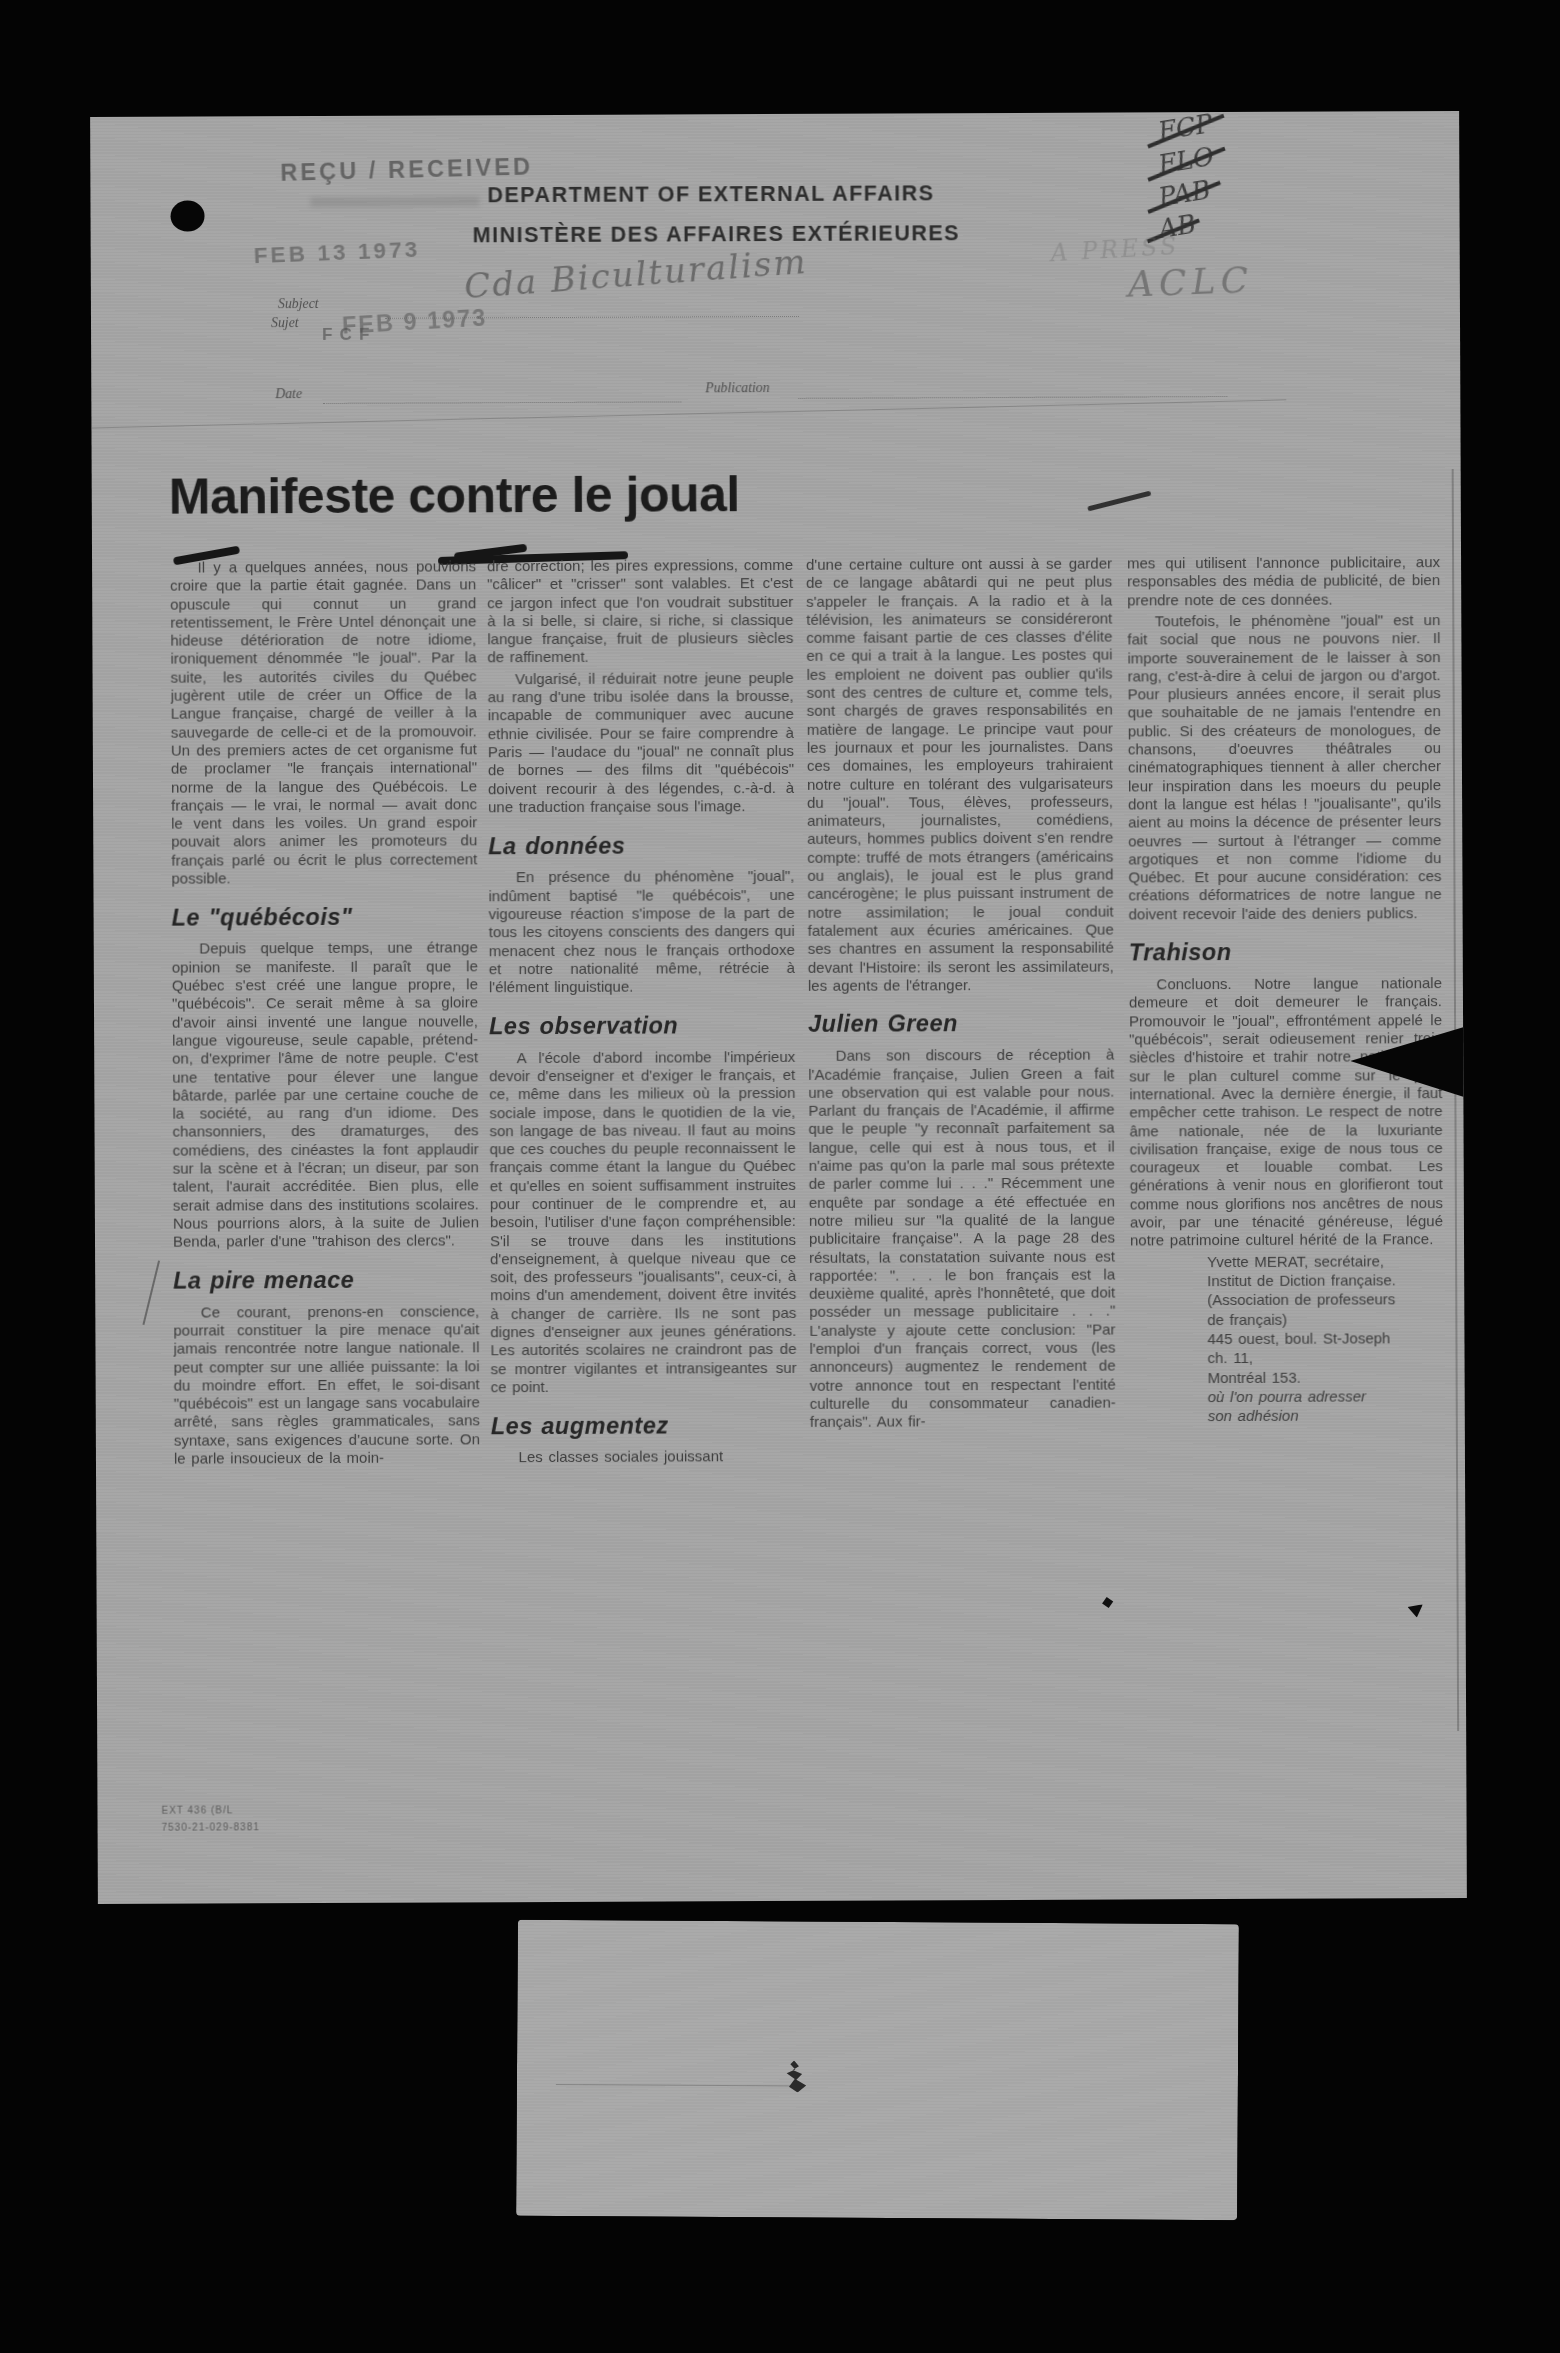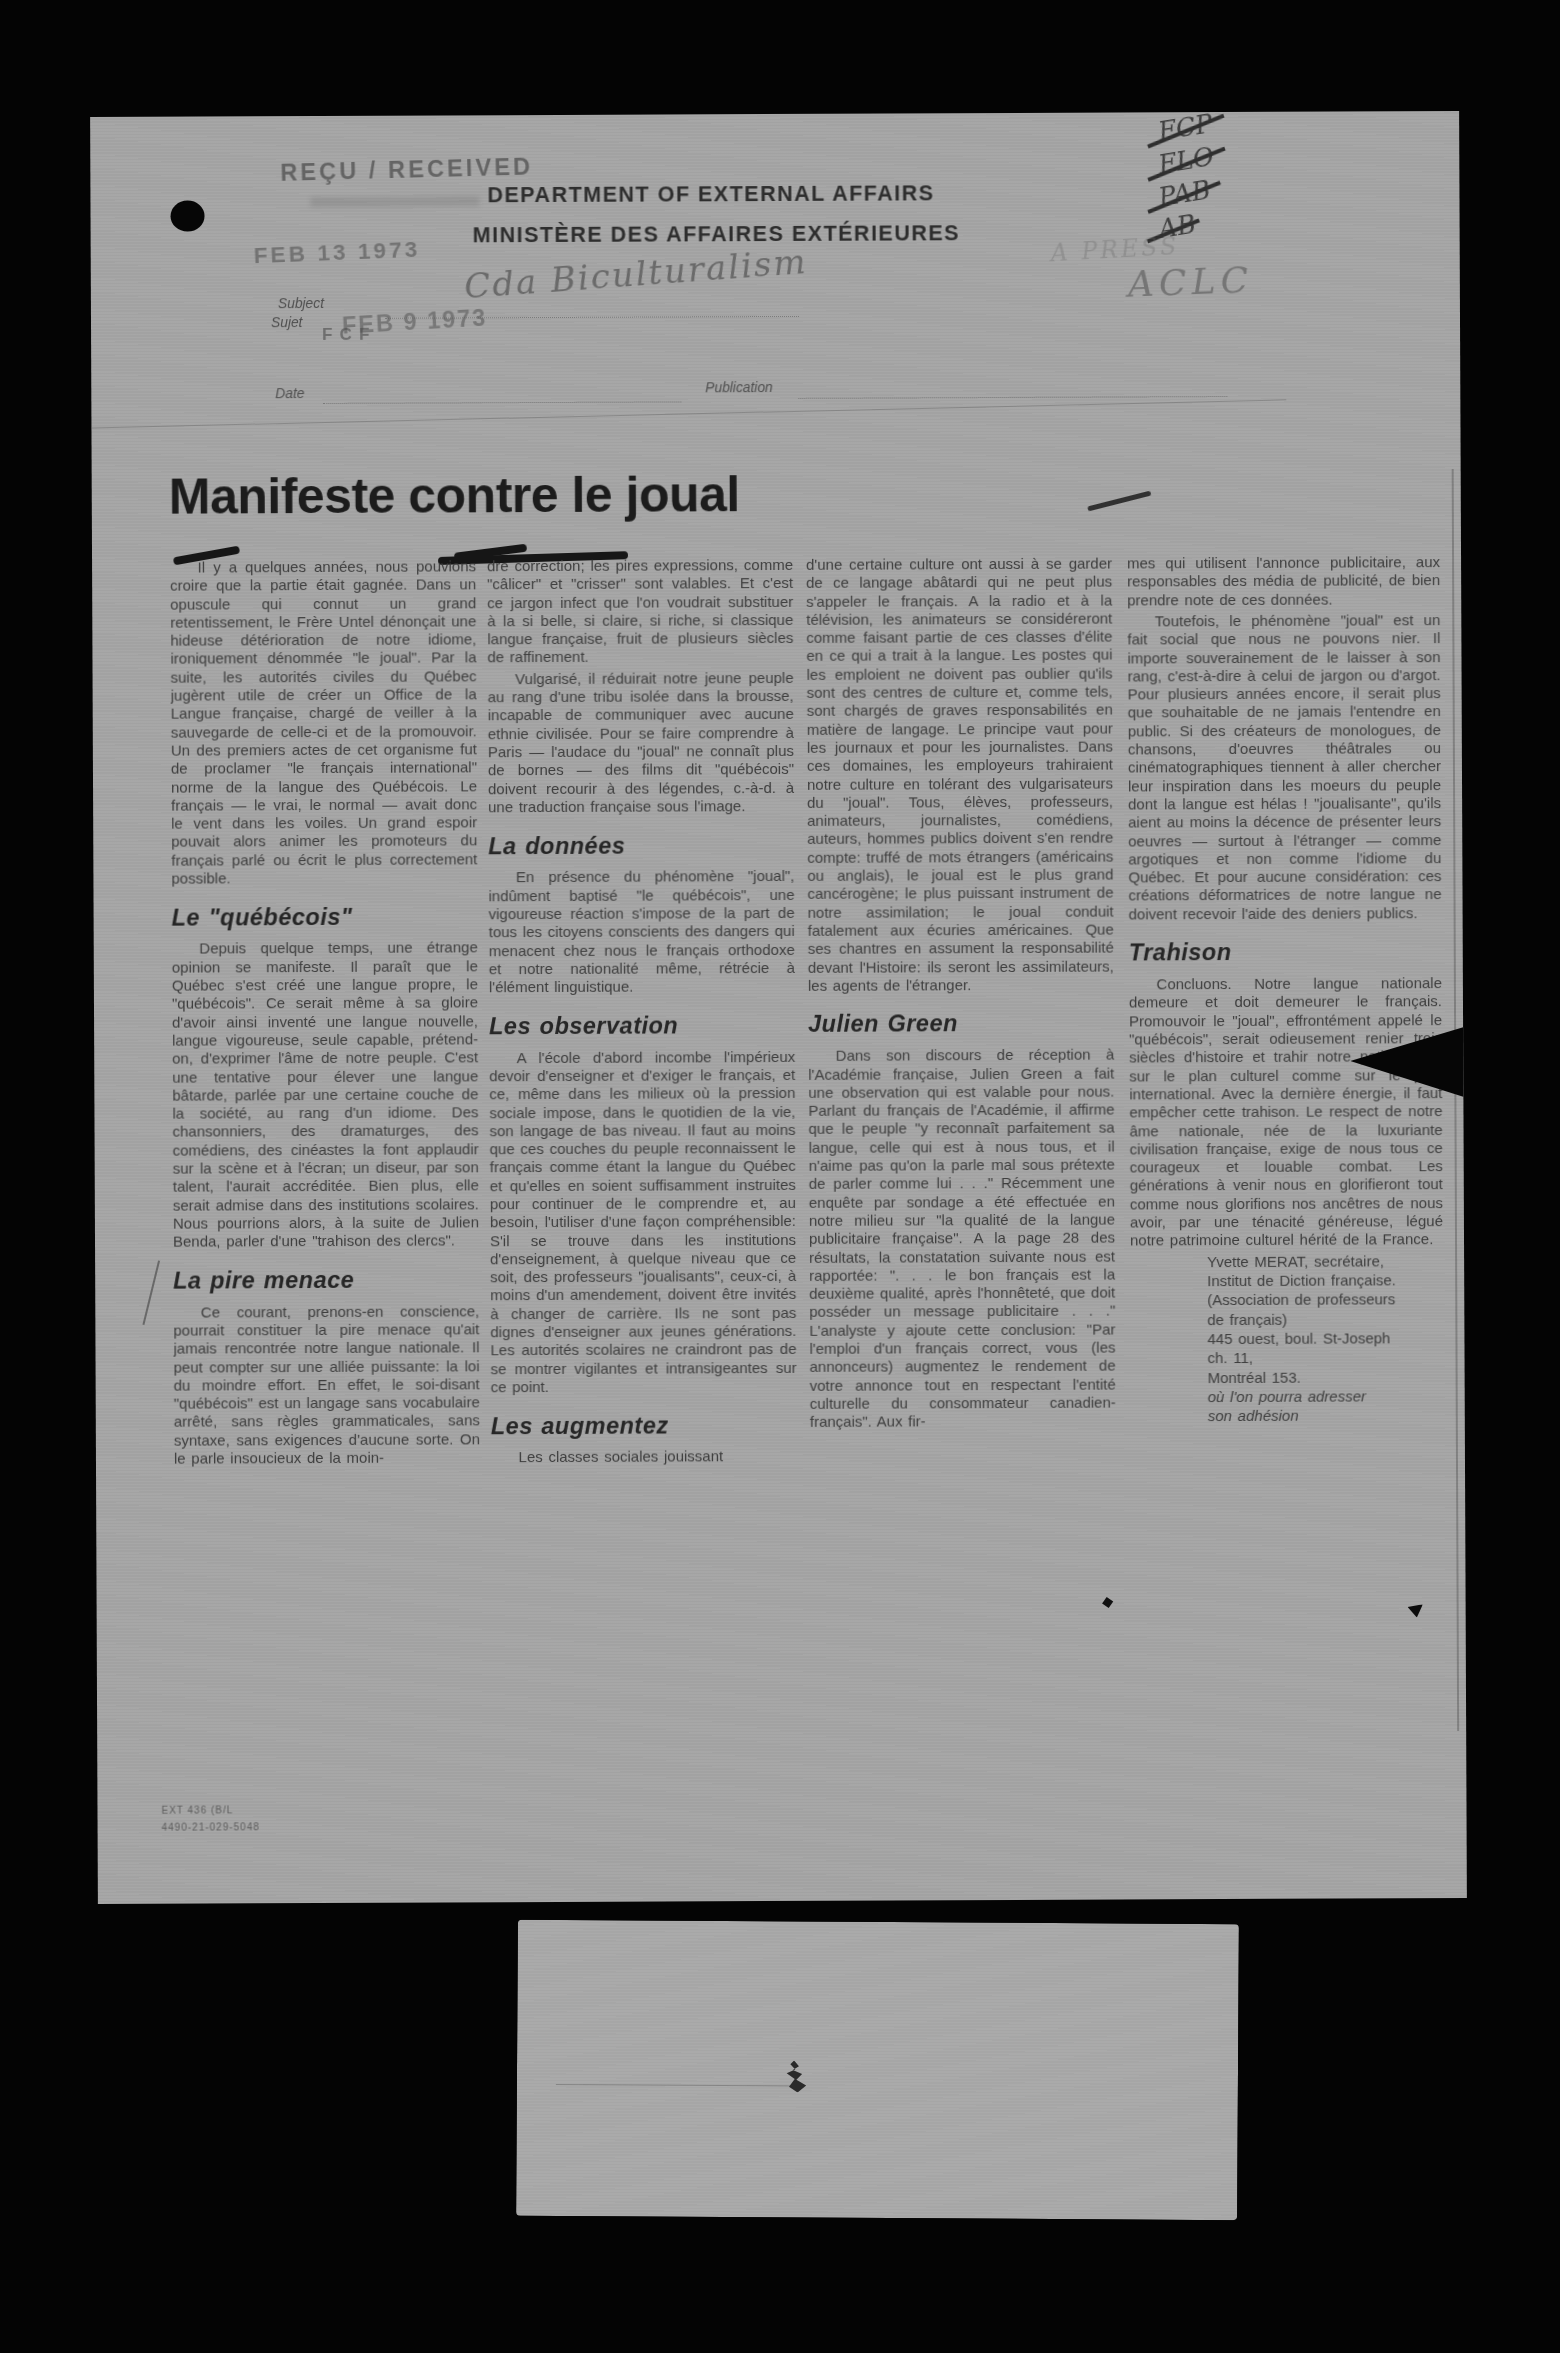--- a/index.html
+++ b/index.html
@@ -16,21 +16,21 @@
   .hole{position:absolute;left:80px;top:84px;width:34px;height:31px;background:#060606;border-radius:50%;}
   .stamp{color:#4c4c4c;opacity:.72;filter:blur(0.3px);letter-spacing:3.1px;font-weight:bold;}
   .recu{position:absolute;left:190px;top:41px;font-size:23.5px;transform:rotate(-1.2deg);}
   .smudge{position:absolute;left:220px;top:81px;width:169px;height:10.2px;background:#4e4e4e;opacity:.18;filter:blur(2.6px);}
   .datestamp1{position:absolute;left:163px;top:124px;font-size:22.5px;transform:rotate(-2deg);opacity:.55;}
   .dept{position:absolute;color:#2e2e2e;font-weight:bold;font-size:21.5px;letter-spacing:1.5px;filter:blur(0.2px);}
   .dept1{left:397px;top:68px;}
   .dept2{left:382px;top:108px;}
   .hand{font-family:"DejaVu Serif",serif;font-style:italic;color:#6a6a6a;filter:blur(0.4px);}
   .handsubj{position:absolute;left:373px;top:139px;font-size:34px;transform:rotate(-4deg);letter-spacing:2px;}
-  .formlabel{position:absolute;font-family:Liberation Sans, sans-serif;font-style:italic;font-size:13.8px;color:#4f4f4f;filter:blur(0.3px);}
+  .formlabel{position:absolute;font-family:Liberation Serif, serif;font-style:italic;font-size:13.8px;color:#4f4f4f;filter:blur(0.3px);}
   .leader{position:absolute;border-bottom:1.5px dotted rgba(70,70,70,.45);}
   .fcf{position:absolute;left:231px;top:209px;font-size:17px;letter-spacing:7.2px;opacity:.6;}
   .datestamp2{position:absolute;left:251px;top:193px;font-size:23.5px;letter-spacing:2px;transform:rotate(-3deg);opacity:.5;}
   .crease{position:absolute;left:0px;top:299px;width:1195px;height:1px;background:rgba(60,60,60,.28);transform:rotate(-1.1deg);}
   
   .routing{position:absolute;left:1037px;top:-3.1px;width:215px;}
   .routing .ri{position:relative;display:block;font-family:"DejaVu Serif",serif;font-style:italic;
                font-size:25.5px;color:#3f3f3f;filter:blur(0.5px);margin:3.1px 0 3.1px 31px;transform:rotate(-9deg);width:max-content;}
   .routing .ri::after{content:"";position:absolute;left:-14.3px;top:55%;width:150%;height:3.6px;background:#2f2f2f;
                transform:rotate(-13deg);filter:blur(0.5px);}
@@ -153,21 +153,21 @@
       </div>
 
     <div class="coledge"></div>
     <div class="notch"></div>
     <div class="mark-small"></div>
     <div class="mark-end"></div>
     <div class="slash"></div>
 
     <div class="footerprint">
       <div>EXT 436 (B/L</div>
-      <div>4490-21-029-5048</div>
+      <div>7530-21-029-8381</div>
     </div>
   </div>
 
   <div class="strip">
     <div class="squiggle"></div>
     <div class="stripline"></div>
   </div>
 
 </div>
 

